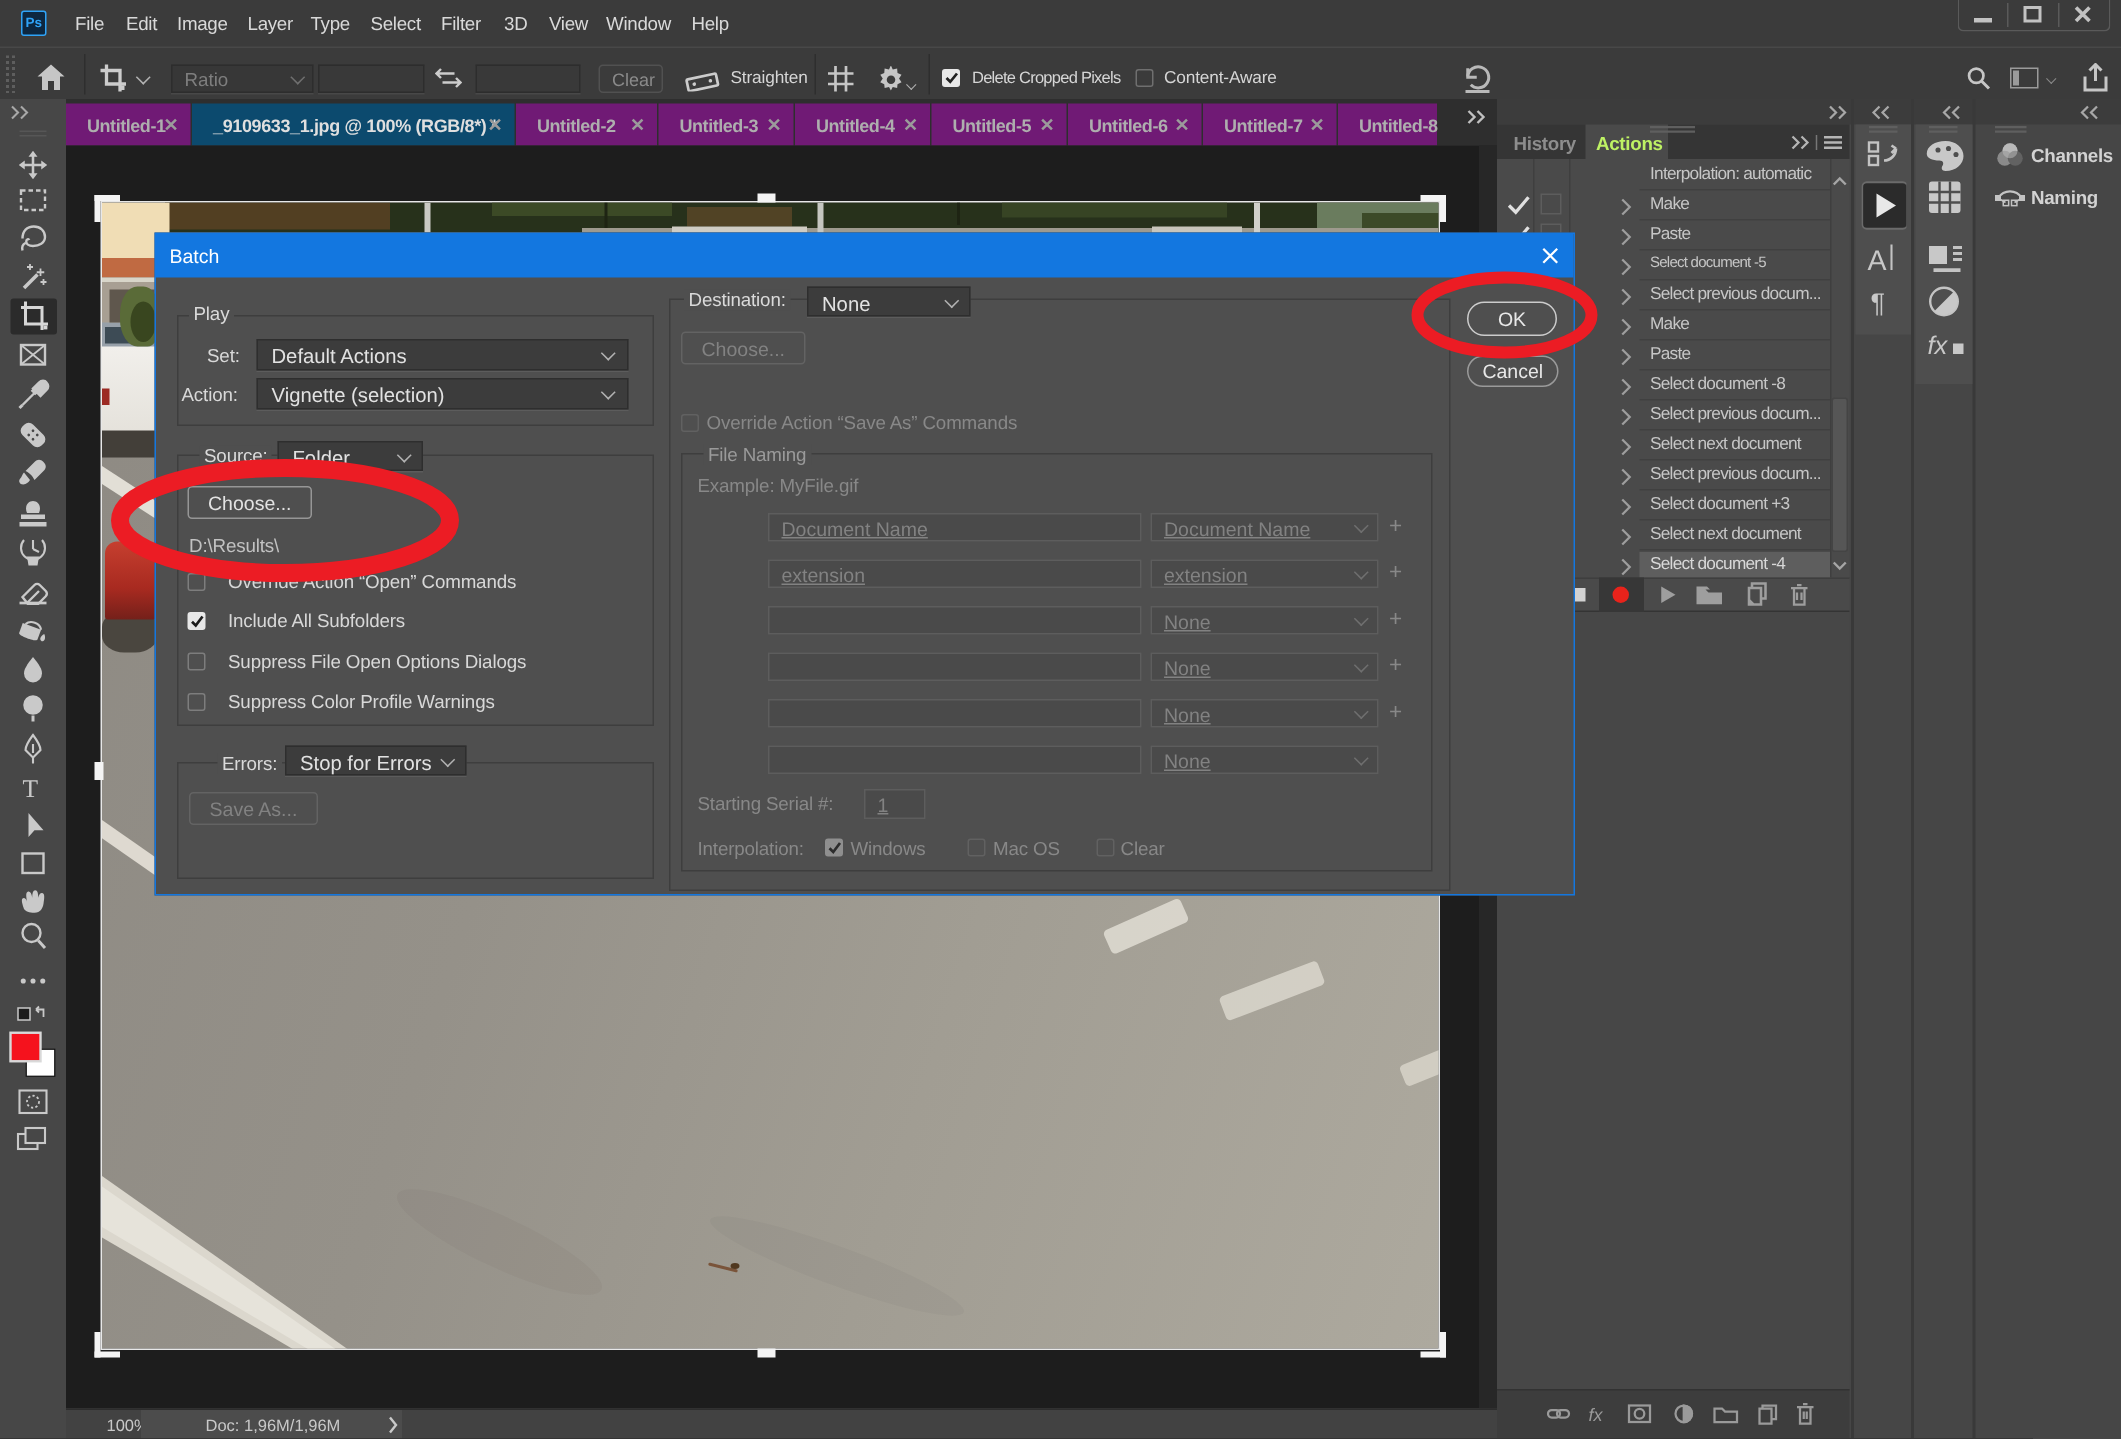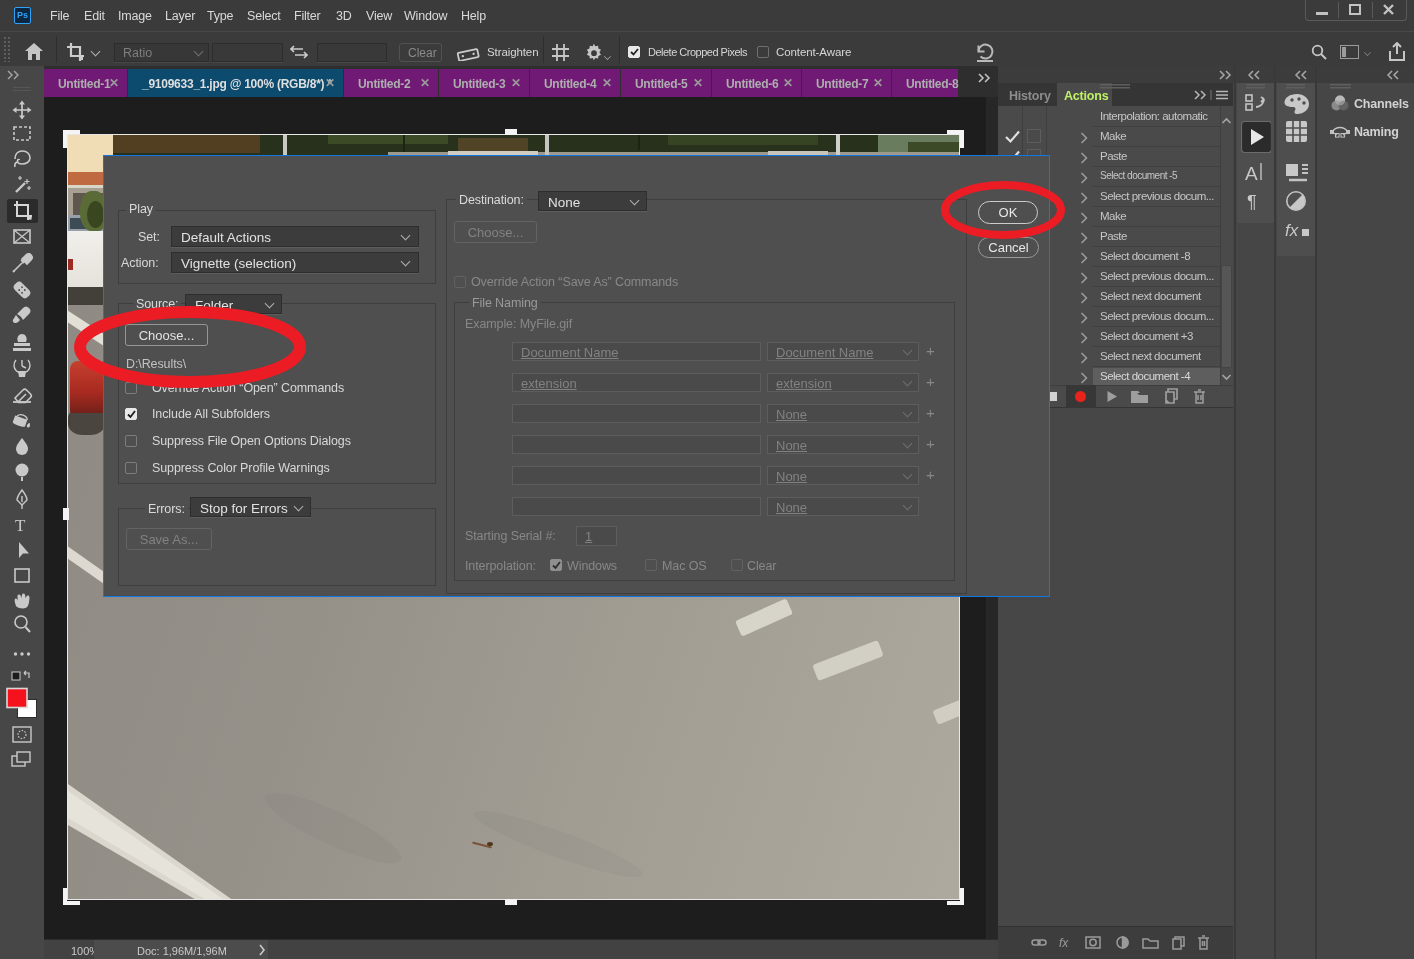--- a/index.html
+++ b/index.html
@@ -620,20 +620,26 @@
           <rect x="248" y="3" width="19" height="1.5"></rect>
         <rect x="288" y="0" width="19" height="1.5"></rect>
           <rect x="288" y="3" width="19" height="1.5"></rect>
         <rect x="332" y="0" width="21" height="1.5"></rect>
           <rect x="332" y="3" width="21" height="1.5"></rect>
       </g>
     </svg>
   </div>
 
   <div id="dlg">
+    <div id="dlgtitle">
+      <span class="txt" style="left:9px;top:7px;font-size:13px;color:#ffffff">Batch</span>
+      <svg class="abs" style="left:923px;top:8px" width="13" height="13" viewBox="0 0 14 14">
+        <path d="M2 2 L12 12 M12 2 L2 12" stroke="#ffffff" stroke-width="1.6"></path>
+      </svg>
+    </div>
 
     <div class="grp" style="left:14px;top:54px;width:316px;height:72px"></div>
     <span class="glabel" style="left:22px;top:46px">Play</span>
     <span class="dlabel" style="left:34px;top:74px">Set:</span>
     <div class="dd" style="left:67px;top:70px;width:248px;height:21px">
       <span class="t">Default Actions</span>
       <div class="chev" style="right:9px;top:5px"></div>
     </div>
     <span class="dlabel" style="left:17px;top:100px">Action:</span>
     <div class="dd" style="left:67px;top:96px;width:248px;height:21px">

